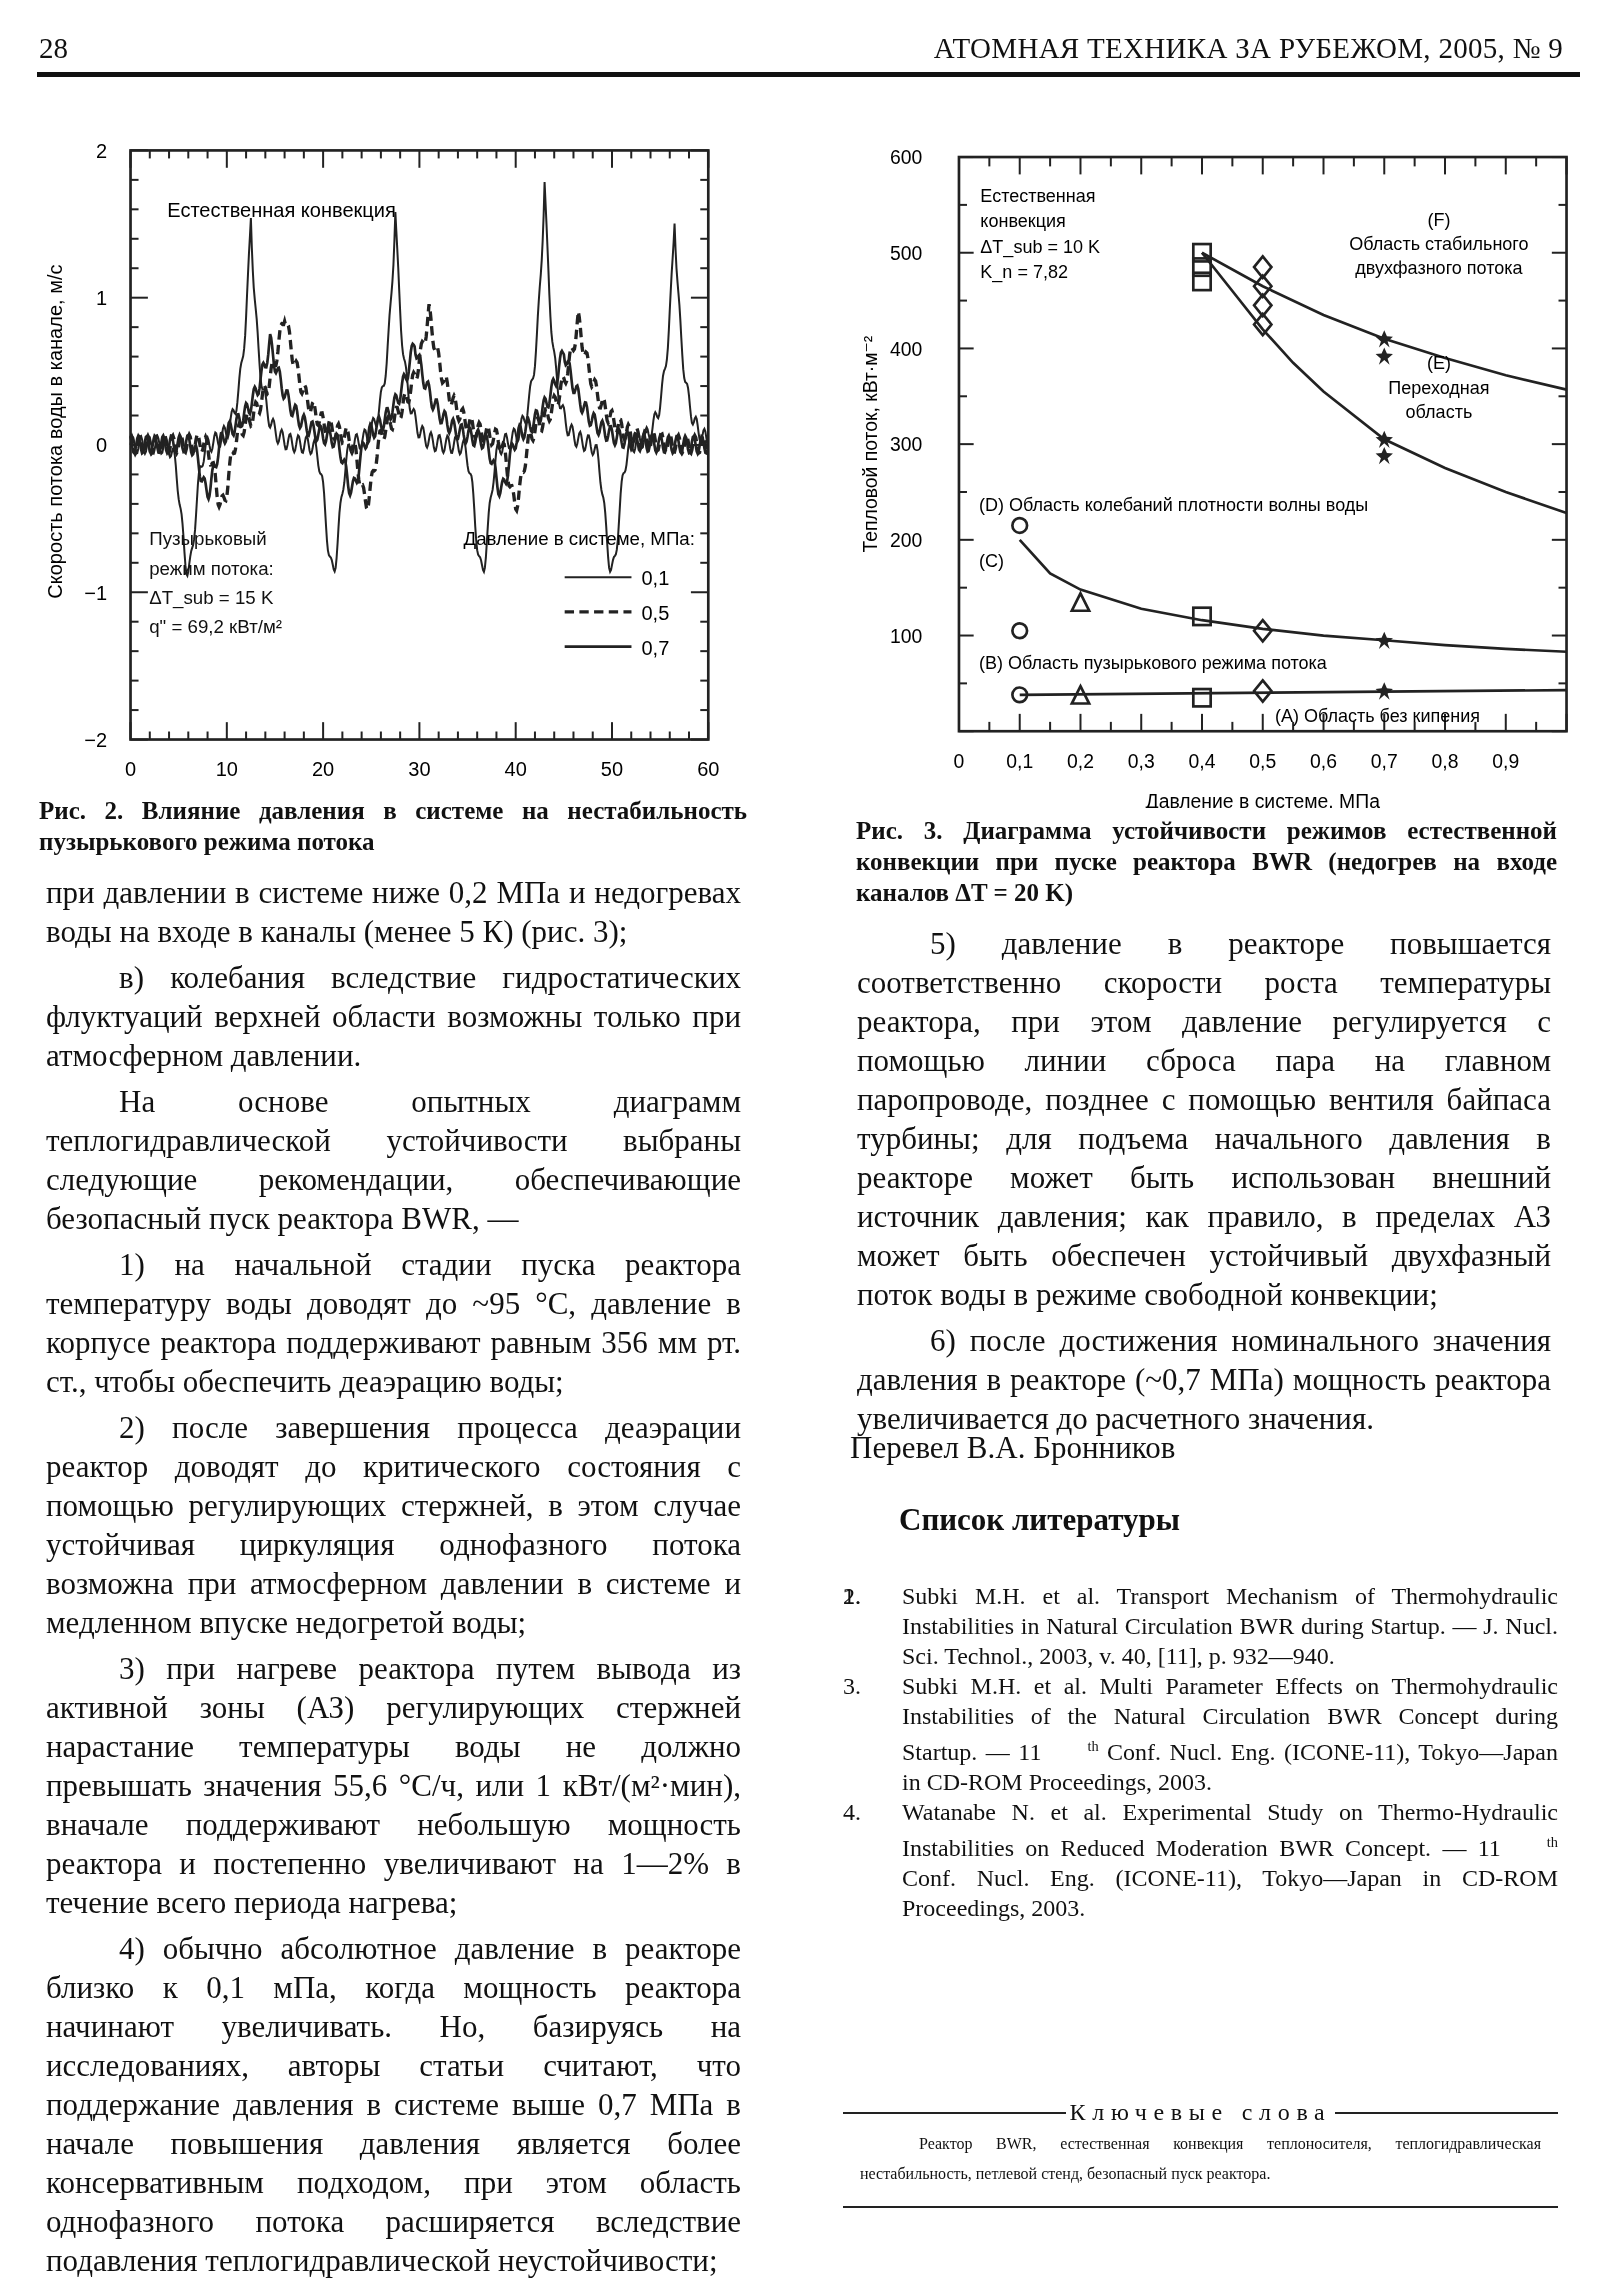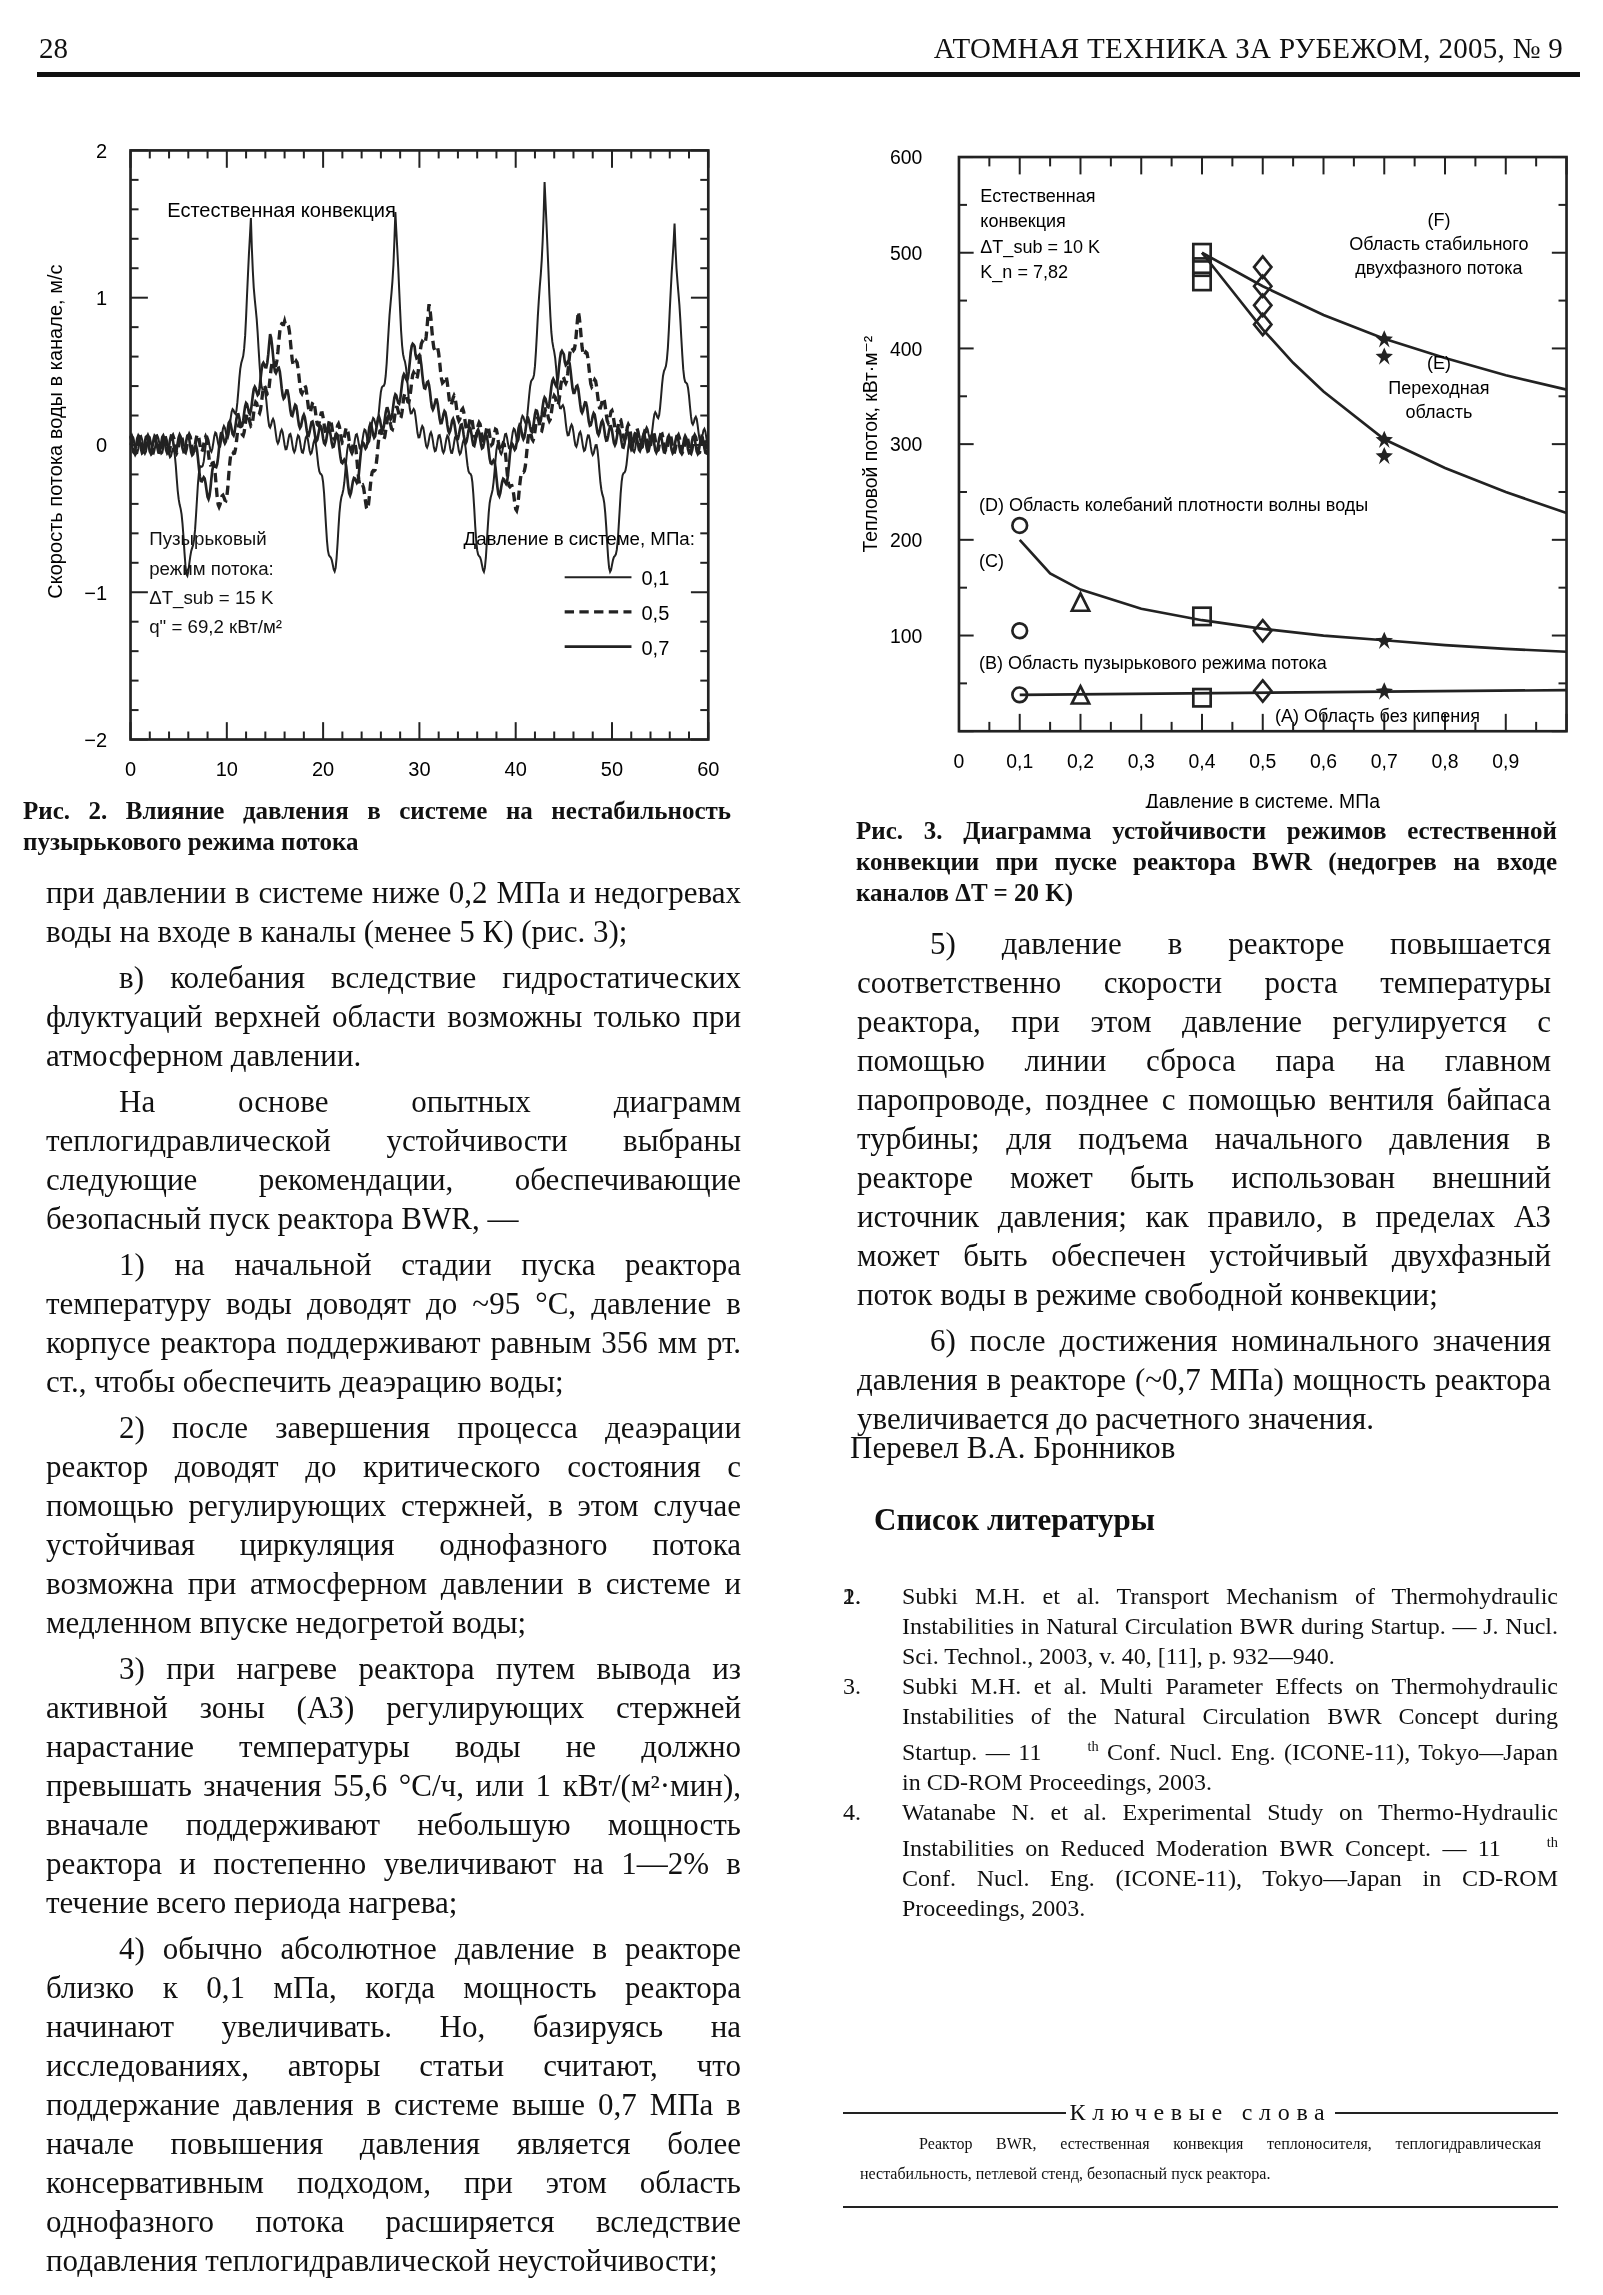--- a/index.html
+++ b/index.html
@@ -168,21 +168,21 @@
       <text x="183" y="757.94" font-size="28" font-family="&quot;Liberation Sans&quot;, &quot;DejaVu Sans&quot;, sans-serif" fill="#111" stroke="#fff" stroke-width="0" paint-order="stroke">q" = 69,2 кВт/м²</text>
       <text x="1000" y="625.94" text-anchor="end" font-size="28" font-family="&quot;Liberation Sans&quot;, &quot;DejaVu Sans&quot;, sans-serif">Давление в системе, МПа:</text>
       <line x1="805" y1="673.94" x2="905" y2="673.94" stroke="#222" stroke-width="3" stroke-dasharray=""></line>
       <text x="920" y="685.94" font-size="30" font-family="&quot;Liberation Sans&quot;, &quot;DejaVu Sans&quot;, sans-serif">0,1</text>
       <line x1="805" y1="725.94" x2="905" y2="725.94" stroke="#222" stroke-width="5" stroke-dasharray="14 8"></line>
       <text x="920" y="737.94" font-size="30" font-family="&quot;Liberation Sans&quot;, &quot;DejaVu Sans&quot;, sans-serif">0,5</text>
       <line x1="805" y1="777.94" x2="905" y2="777.94" stroke="#222" stroke-width="4" stroke-dasharray=""></line>
       <text x="920" y="789.94" font-size="30" font-family="&quot;Liberation Sans&quot;, &quot;DejaVu Sans&quot;, sans-serif">0,7</text>
     </svg>
 </div>
-<div class="cap" style="left:23px; top:795px; width:708px; text-align:justify;">Рис. 2. Влияние давления в системе на нестабильность пузырькового режима потока</div>
+<div class="cap" style="left:39px; top:795px; width:708px; text-align:justify;">Рис. 2. Влияние давления в системе на нестабильность пузырькового режима потока</div>
 
 <div class="fig" style="left:835px; top:127px;">
   <svg id="fig3" width="742" height="681" viewBox="0 0 1110 1020">
       <rect x="185" y="45" width="910" height="860" fill="none" stroke="#222" stroke-width="4"></rect>
       <line x1="185" y1="905" x2="185" y2="879" stroke="#222" stroke-width="3"></line>
       <line x1="185" y1="45" x2="185" y2="71" stroke="#222" stroke-width="3"></line>
       <line x1="230.5" y1="905" x2="230.5" y2="891" stroke="#222" stroke-width="3"></line>
       <line x1="230.5" y1="45" x2="230.5" y2="59" stroke="#222" stroke-width="3"></line>
       <line x1="276" y1="905" x2="276" y2="879" stroke="#222" stroke-width="3"></line>
       <line x1="276" y1="45" x2="276" y2="71" stroke="#222" stroke-width="3"></line>
@@ -320,21 +320,21 @@
     <p class="indent">4) обычно абсолютное давление в реакторе близко к 0,1 мПа, когда мощность реактора начинают увеличивать. Но, базируясь на исследованиях, авторы статьи считают, что поддержание давления в системе выше 0,7 МПа в начале повышения давления является более консервативным подходом, при этом область однофазного потока расширяется вследствие подавления теплогидравлической неустойчивости;</p>
   </div>
 
 <div class="col" id="right-col" style="left:850px; top:917px; width:708px;">
     <p class="indent">5) давление в реакторе повышается соответственно скорости роста температуры реактора, при этом давление регулируется с помощью линии сброса пара на главном паропроводе, позднее с помощью вентиля байпаса турбины; для подъема начального давления в реакторе может быть использован внешний источник давления; как правило, в пределах АЗ может быть обеспечен устойчивый двухфазный поток воды в режиме свободной конвекции;</p>
     <p class="indent">6) после достижения номинального значения давления в реакторе (~0,7 МПа) мощность реактора увеличивается до расчетного значения.</p>
   </div>
 
 <div class="abs right-it" style="left:850px; top:1430px; width:708px; font-size:31px;">Перевел В.А. Бронников</div>
 
-<div class="abs refs-title" style="left:874px; top:1502px;">Список литературы</div>
+<div class="abs refs-title" style="left:899px; top:1502px;">Список литературы</div>
 
 <div class="abs" id="refs" style="left:843px; top:1581px; width:715px;">
     <p class="ref"><span class="num">1.</span></p>
     <p class="ref"><span class="num">2.</span><span>Subki M.H. et al. Transport Mechanism of Thermohydraulic Instabilities in Natural Circulation BWR during Startup. — J. Nucl. Sci. Technol., 2003, v. 40, [11], p. 932—940.</span></p>
     <p class="ref"><span class="num">3.</span><span>Subki M.H. et al. Multi Parameter Effects on Thermohydraulic Instabilities of the Natural Circulation BWR Concept during Startup. — 11<sup>th</sup> Conf. Nucl. Eng. (ICONE-11), Tokyo—Japan in CD-ROM Proceedings, 2003.</span></p>
     <p class="ref"><span class="num">4.</span><span>Watanabe N. et al. Experimental Study on Thermo-Hydraulic Instabilities on Reduced Moderation BWR Concept. — 11<sup>th</sup> Conf. Nucl. Eng. (ICONE-11), Tokyo—Japan in CD-ROM Proceedings, 2003.</span></p>
   </div>
 
 <div class="abs" style="left:843px; top:2099px; width:715px;">
   <div class="kw-head">

